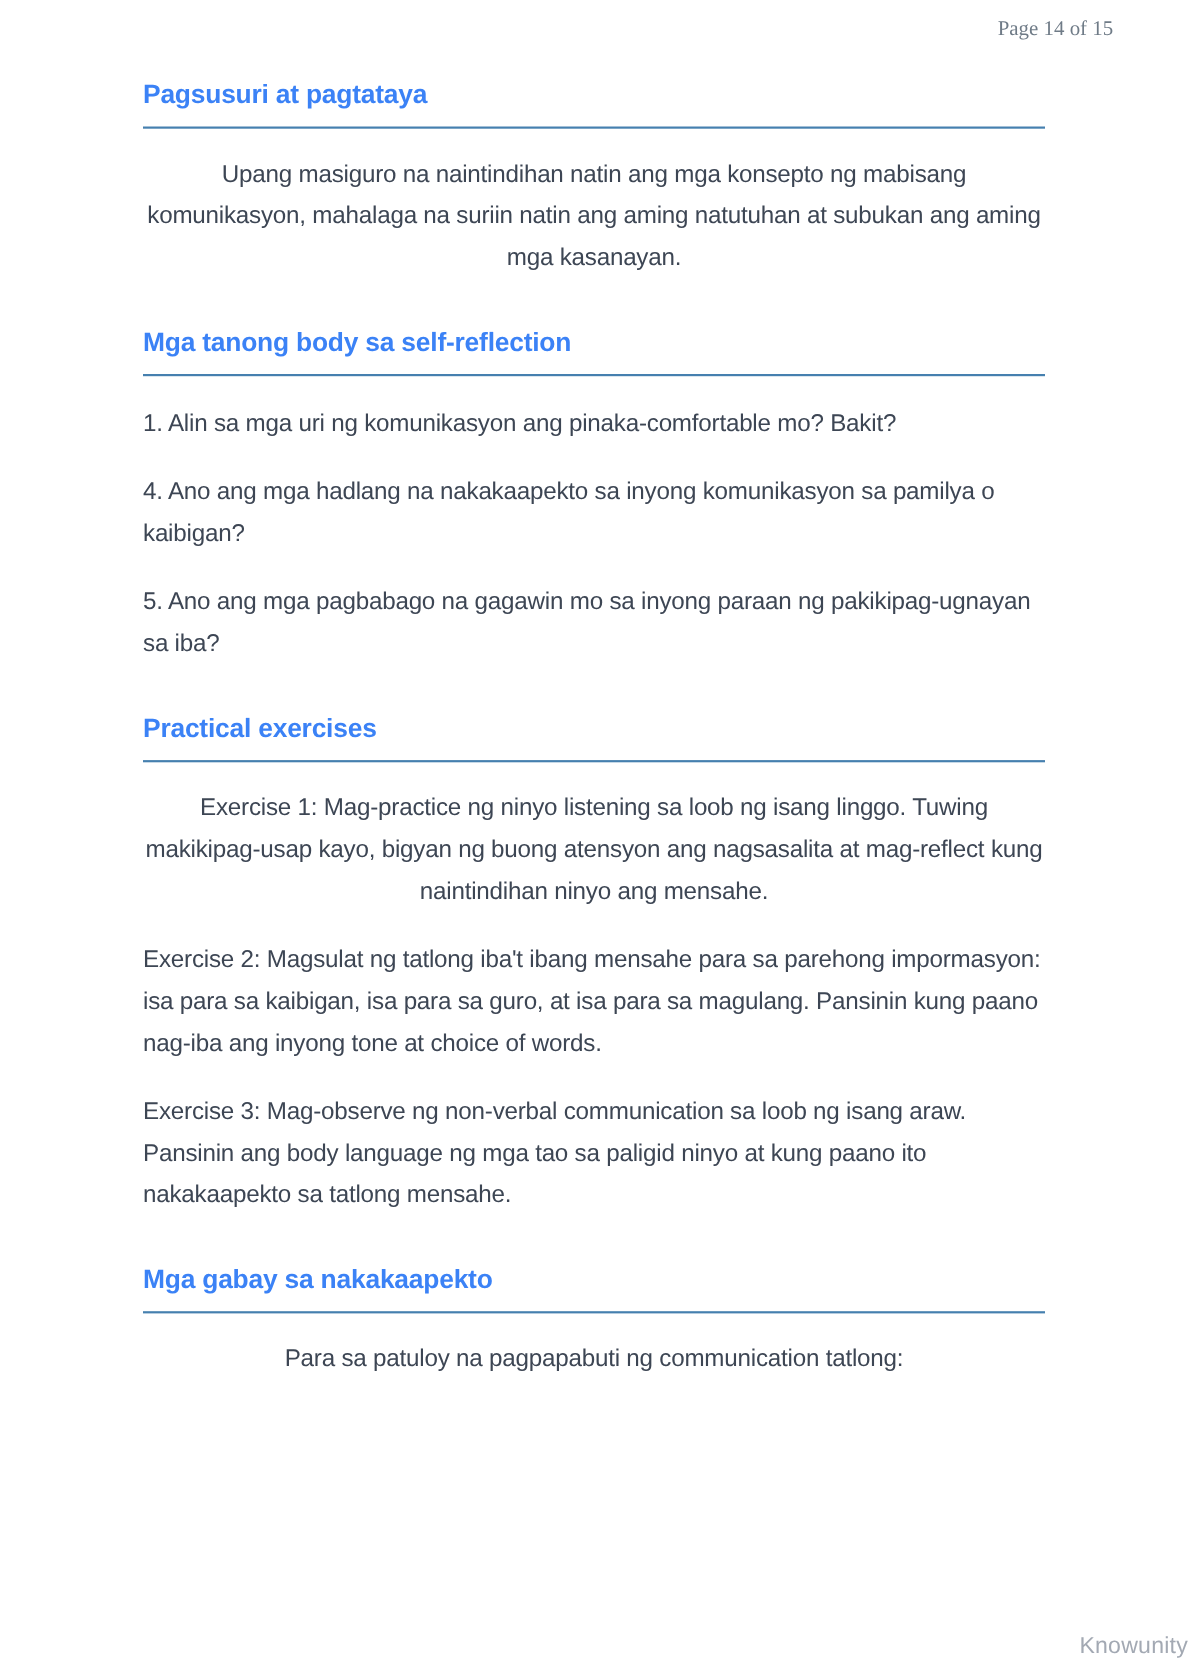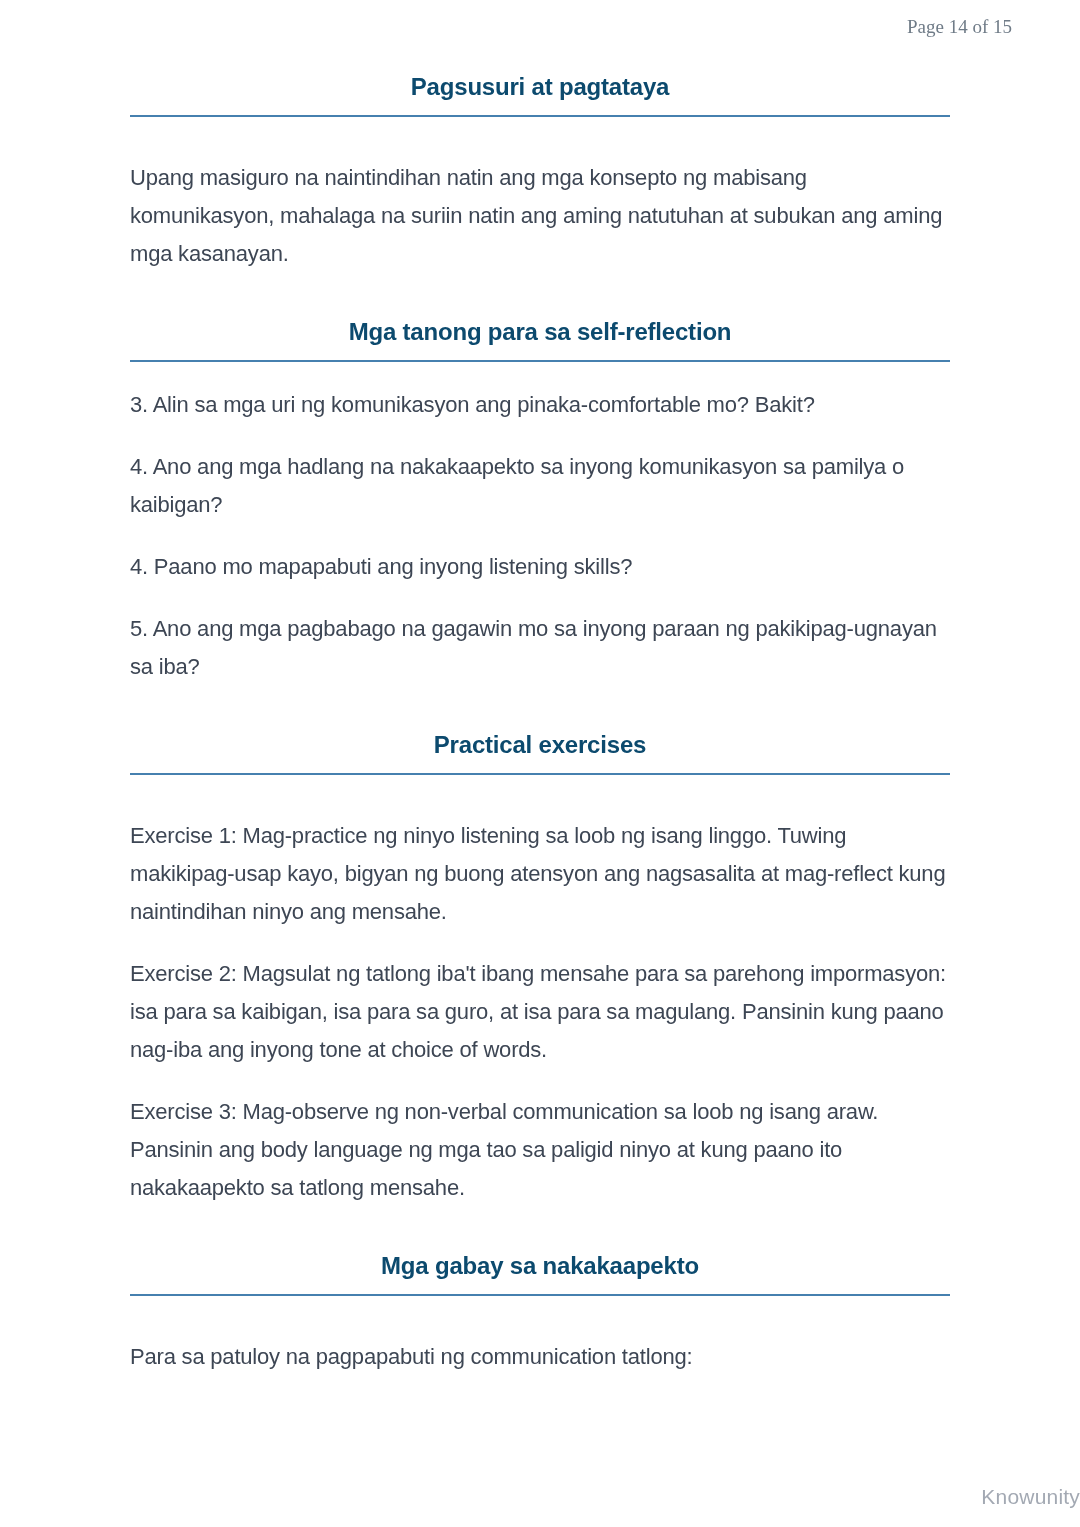--- a/index.html
+++ b/index.html
@@ -26,39 +26,39 @@
   .content {
     position: absolute;
     top: 0;
     left: 130px;
     width: 820px;
   }
   .sec-heading {
     margin: 44px 0 0 0;
     font-size: 24px;
     font-weight: bold;
-    color: #0c4a6e;
+    color: #3b82f6;
     letter-spacing: -0.2px;
     padding-bottom: 13px;
     border-bottom: 2px solid #4680af;
     line-height: 1.25;
-    text-align: center;
   }
   section:first-child .sec-heading {
     margin-top: 72px;
   }
   .content p {
     margin: 24px 0 0 0;
     font-size: 22px;
     line-height: 38px;
     color: #3d4654;
     letter-spacing: -0.2px;
   }
   .content p.first-after-heading {
-    margin-top: 42px;
+    margin-top: 22px;
+    text-align: center;
   }
   .page-footer {
     position: absolute;
     bottom: 18px;
     left: 0;
     width: 100%;
     text-align: right;
     font-size: 21px;
     color: #a3a9b3;
     letter-spacing: 0.2px;
@@ -72,24 +72,23 @@
   <div class="page-header">Page 14 of 15</div>
 
   <main class="content">
 
     <section>
       <h2 class="sec-heading">Pagsusuri at pagtataya</h2>
       <p class="first-after-heading">Upang masiguro na naintindihan natin ang mga konsepto ng mabisang komunikasyon, mahalaga na suriin natin ang aming natutuhan at subukan ang aming mga kasanayan.</p>
     </section>
 
     <section>
-      <h2 class="sec-heading">Mga tanong para sa self-reflection</h2>
-      <p>3. Alin sa mga uri ng komunikasyon ang pinaka-comfortable mo? Bakit?</p>
+      <h2 class="sec-heading">Mga tanong body sa self-reflection</h2>
+      <p>1. Alin sa mga uri ng komunikasyon ang pinaka-comfortable mo? Bakit?</p>
       <p>4. Ano ang mga hadlang na nakakaapekto sa inyong komunikasyon sa pamilya o kaibigan?</p>
-      <p>4. Paano mo mapapabuti ang inyong listening skills?</p>
       <p>5. Ano ang mga pagbabago na gagawin mo sa inyong paraan ng pakikipag-ugnayan sa iba?</p>
     </section>
 
     <section>
       <h2 class="sec-heading">Practical exercises</h2>
       <p class="first-after-heading">Exercise 1: Mag-practice ng ninyo listening sa loob ng isang linggo. Tuwing makikipag-usap kayo, bigyan ng buong atensyon ang nagsasalita at mag-reflect kung naintindihan ninyo ang mensahe.</p>
       <p>Exercise 2: Magsulat ng tatlong iba't ibang mensahe para sa parehong impormasyon: isa para sa kaibigan, isa para sa guro, at isa para sa magulang. Pansinin kung paano nag-iba ang inyong tone at choice of words.</p>
       <p>Exercise 3: Mag-observe ng non-verbal communication sa loob ng isang araw. Pansinin ang body language ng mga tao sa paligid ninyo at kung paano ito nakakaapekto sa tatlong mensahe.</p>
     </section>
 

